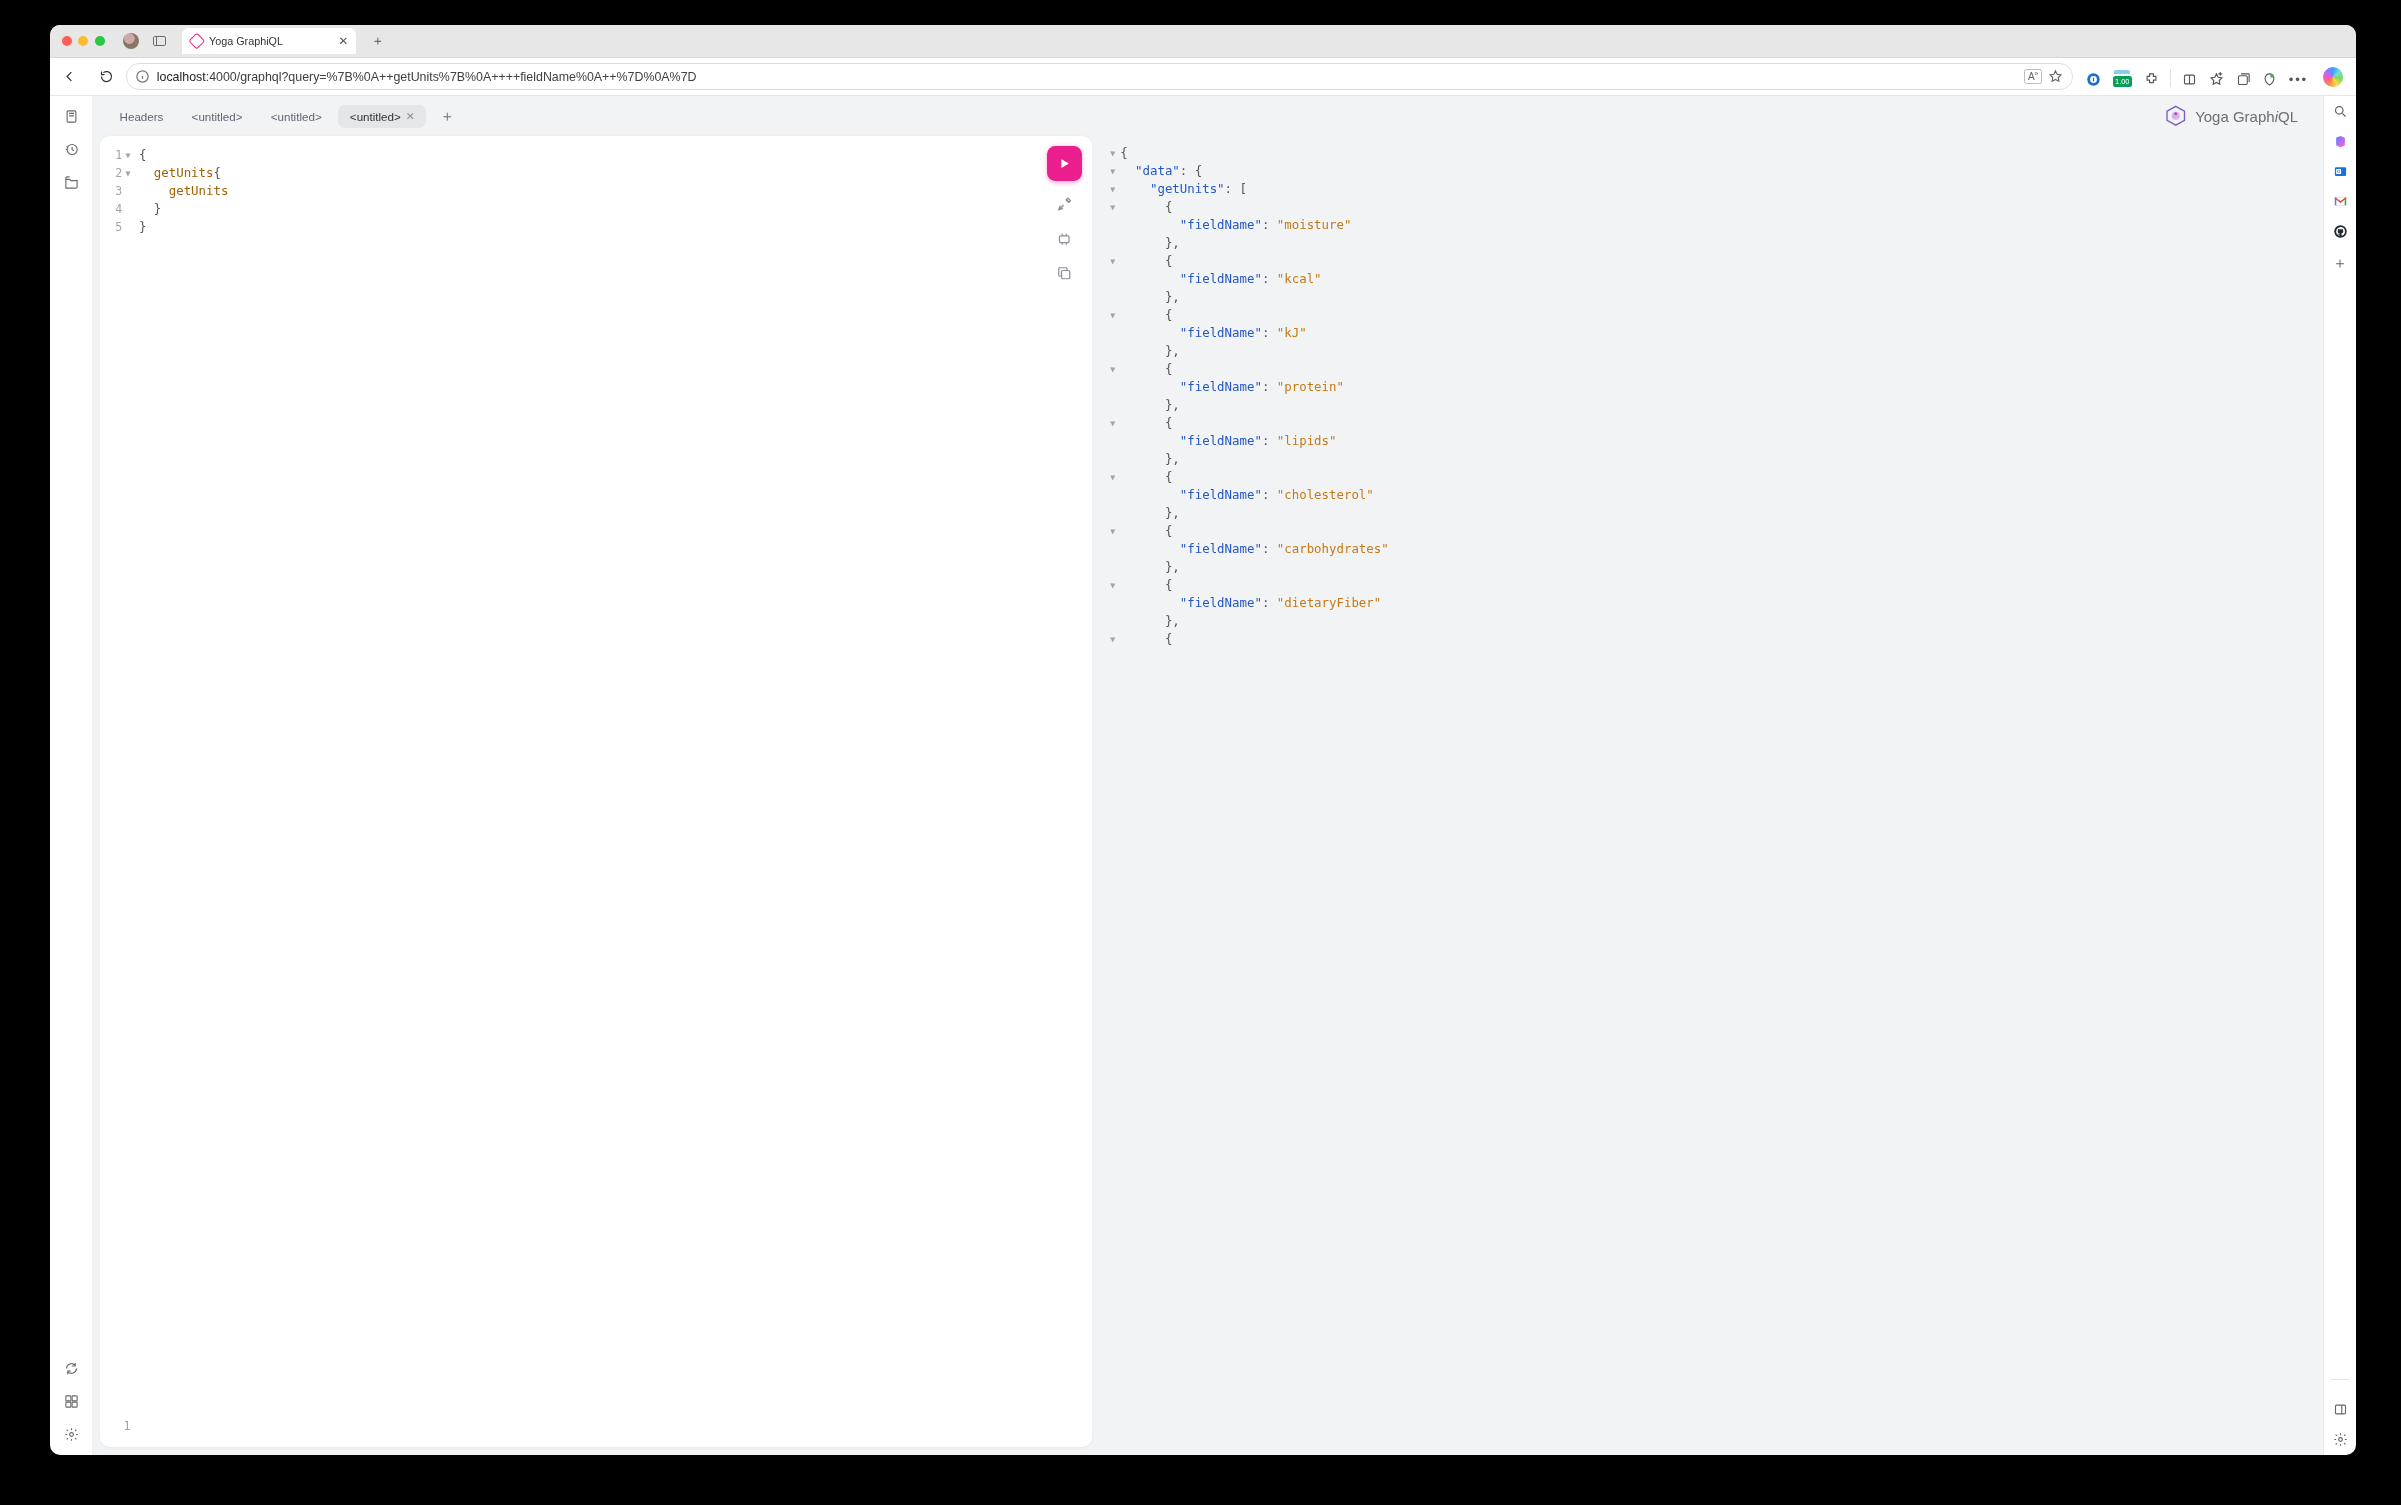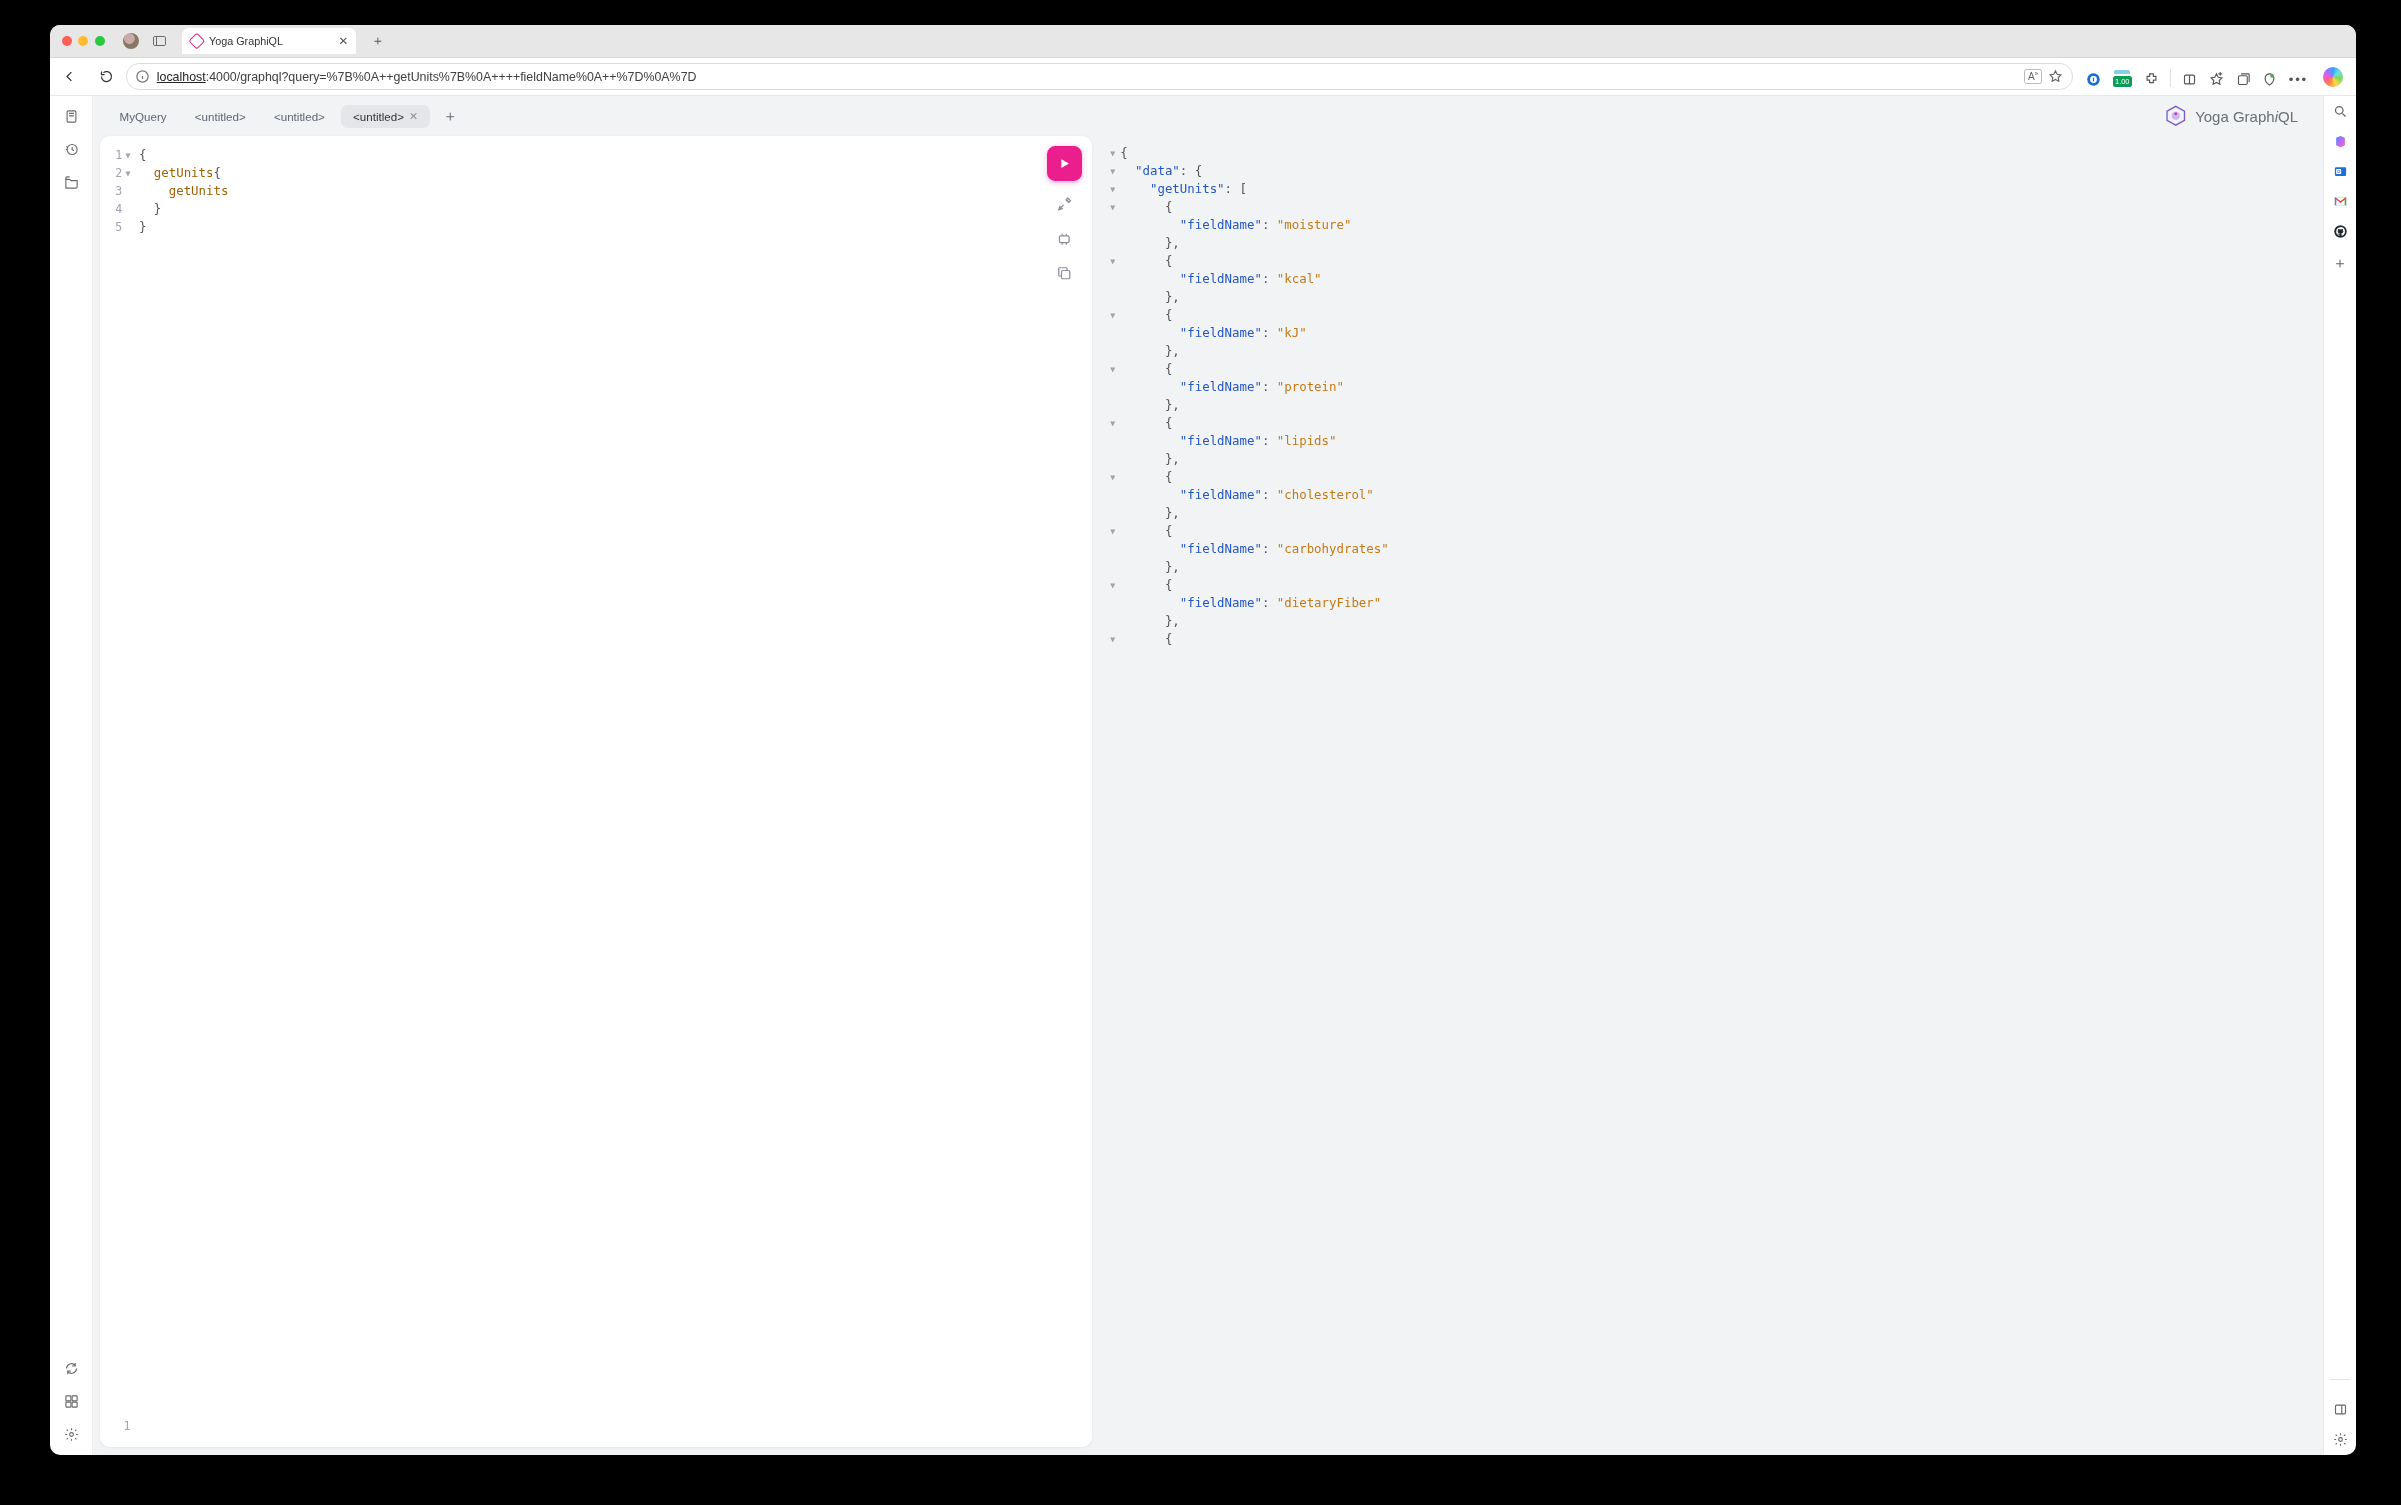--- a/index.html
+++ b/index.html
@@ -63,21 +63,21 @@
     background: #fff;
     border: 0.8px solid #dcdcdc;
     border-radius: 13.2px;
     display: flex; align-items: center;
     padding: 0 8.3px;
     gap: 6.6px;
     font-size: 12.4px;
     color: #555;
     overflow: hidden;
   }
-  .url-host { color:#222;text-decoration:underline; }
+  .url-host { color:#222; }
   .url-rest { color:#404040; white-space:nowrap; overflow:hidden; text-overflow:ellipsis; }
   .addr-icons { display:flex; align-items:flex-end; gap:11.6px; color:#555; padding: 0 5px; }
   .addr-icons .sep { width:0.8px; height:18px; background:#e1e1e1; }
   .icon-svg { width:15px; height:15px; }
 
   .bodyrow { flex:1; display:flex; min-height:0; }
 
   
   .edge-sidebar {
     width: 33px;
@@ -320,21 +320,21 @@
           </svg>
         <svg class="icon-svg" viewBox="0 0 24 24" stroke="#6a6a6a" stroke-width="1.8" fill="none">
             <circle cx="12" cy="12" r="3"></circle>
             <path d="M12 2v3M12 19v3M4.2 4.2l2.1 2.1M17.7 17.7l2.1 2.1M2 12h3M19 12h3M4.2 19.8l2.1-2.1M17.7 6.3l2.1-2.1"></path>
           </svg>
       </div>
 
       <div class="stage">
         <div class="stage-head">
           <div id="qtabs" style="display:flex; gap:5px; align-items:center">
-              <div class="qtab"><span>MyQuery</span></div>
+              <div class="qtab"><span>Headers</span></div>
               <div class="qtab"><span>&lt;untitled&gt;</span></div>
               <div class="qtab"><span>&lt;untitled&gt;</span></div>
               <div class="qtab active">
                 <span>&lt;untitled&gt;</span>
                 <span class="x">✕</span>
               </div>
             </div>
           <div class="addq">＋</div>
           <div class="brand">
             <div class="logo">

